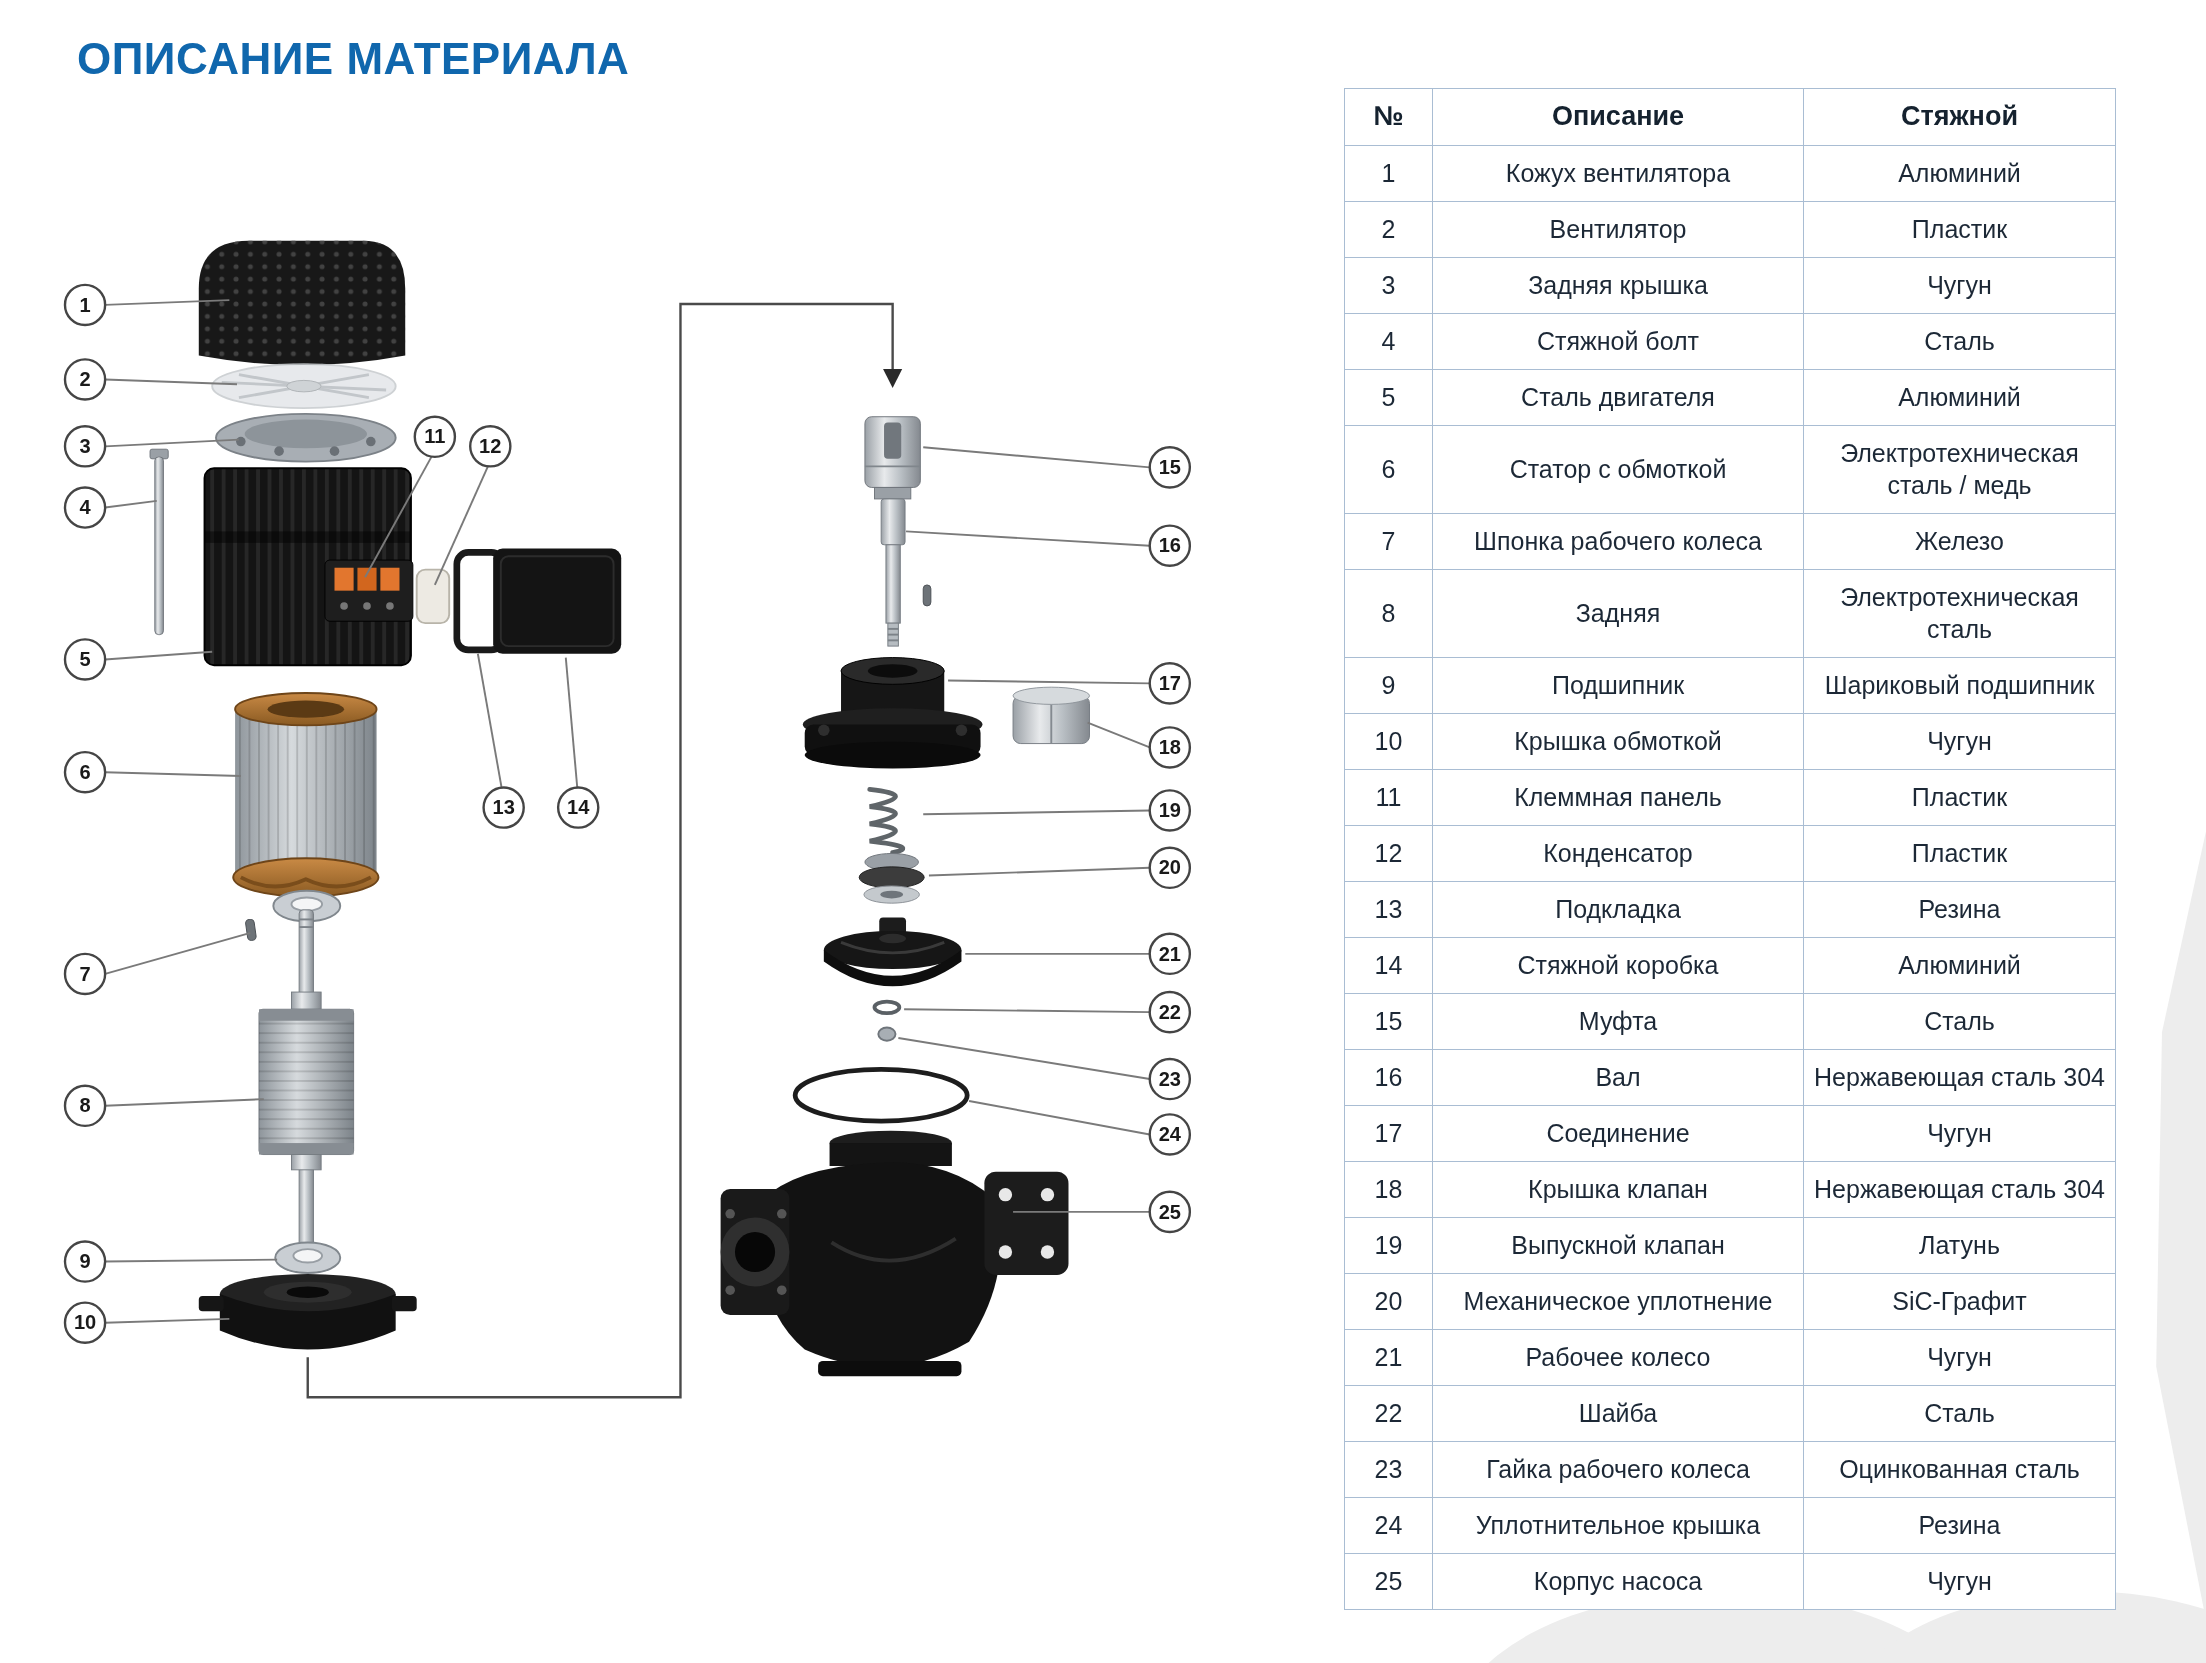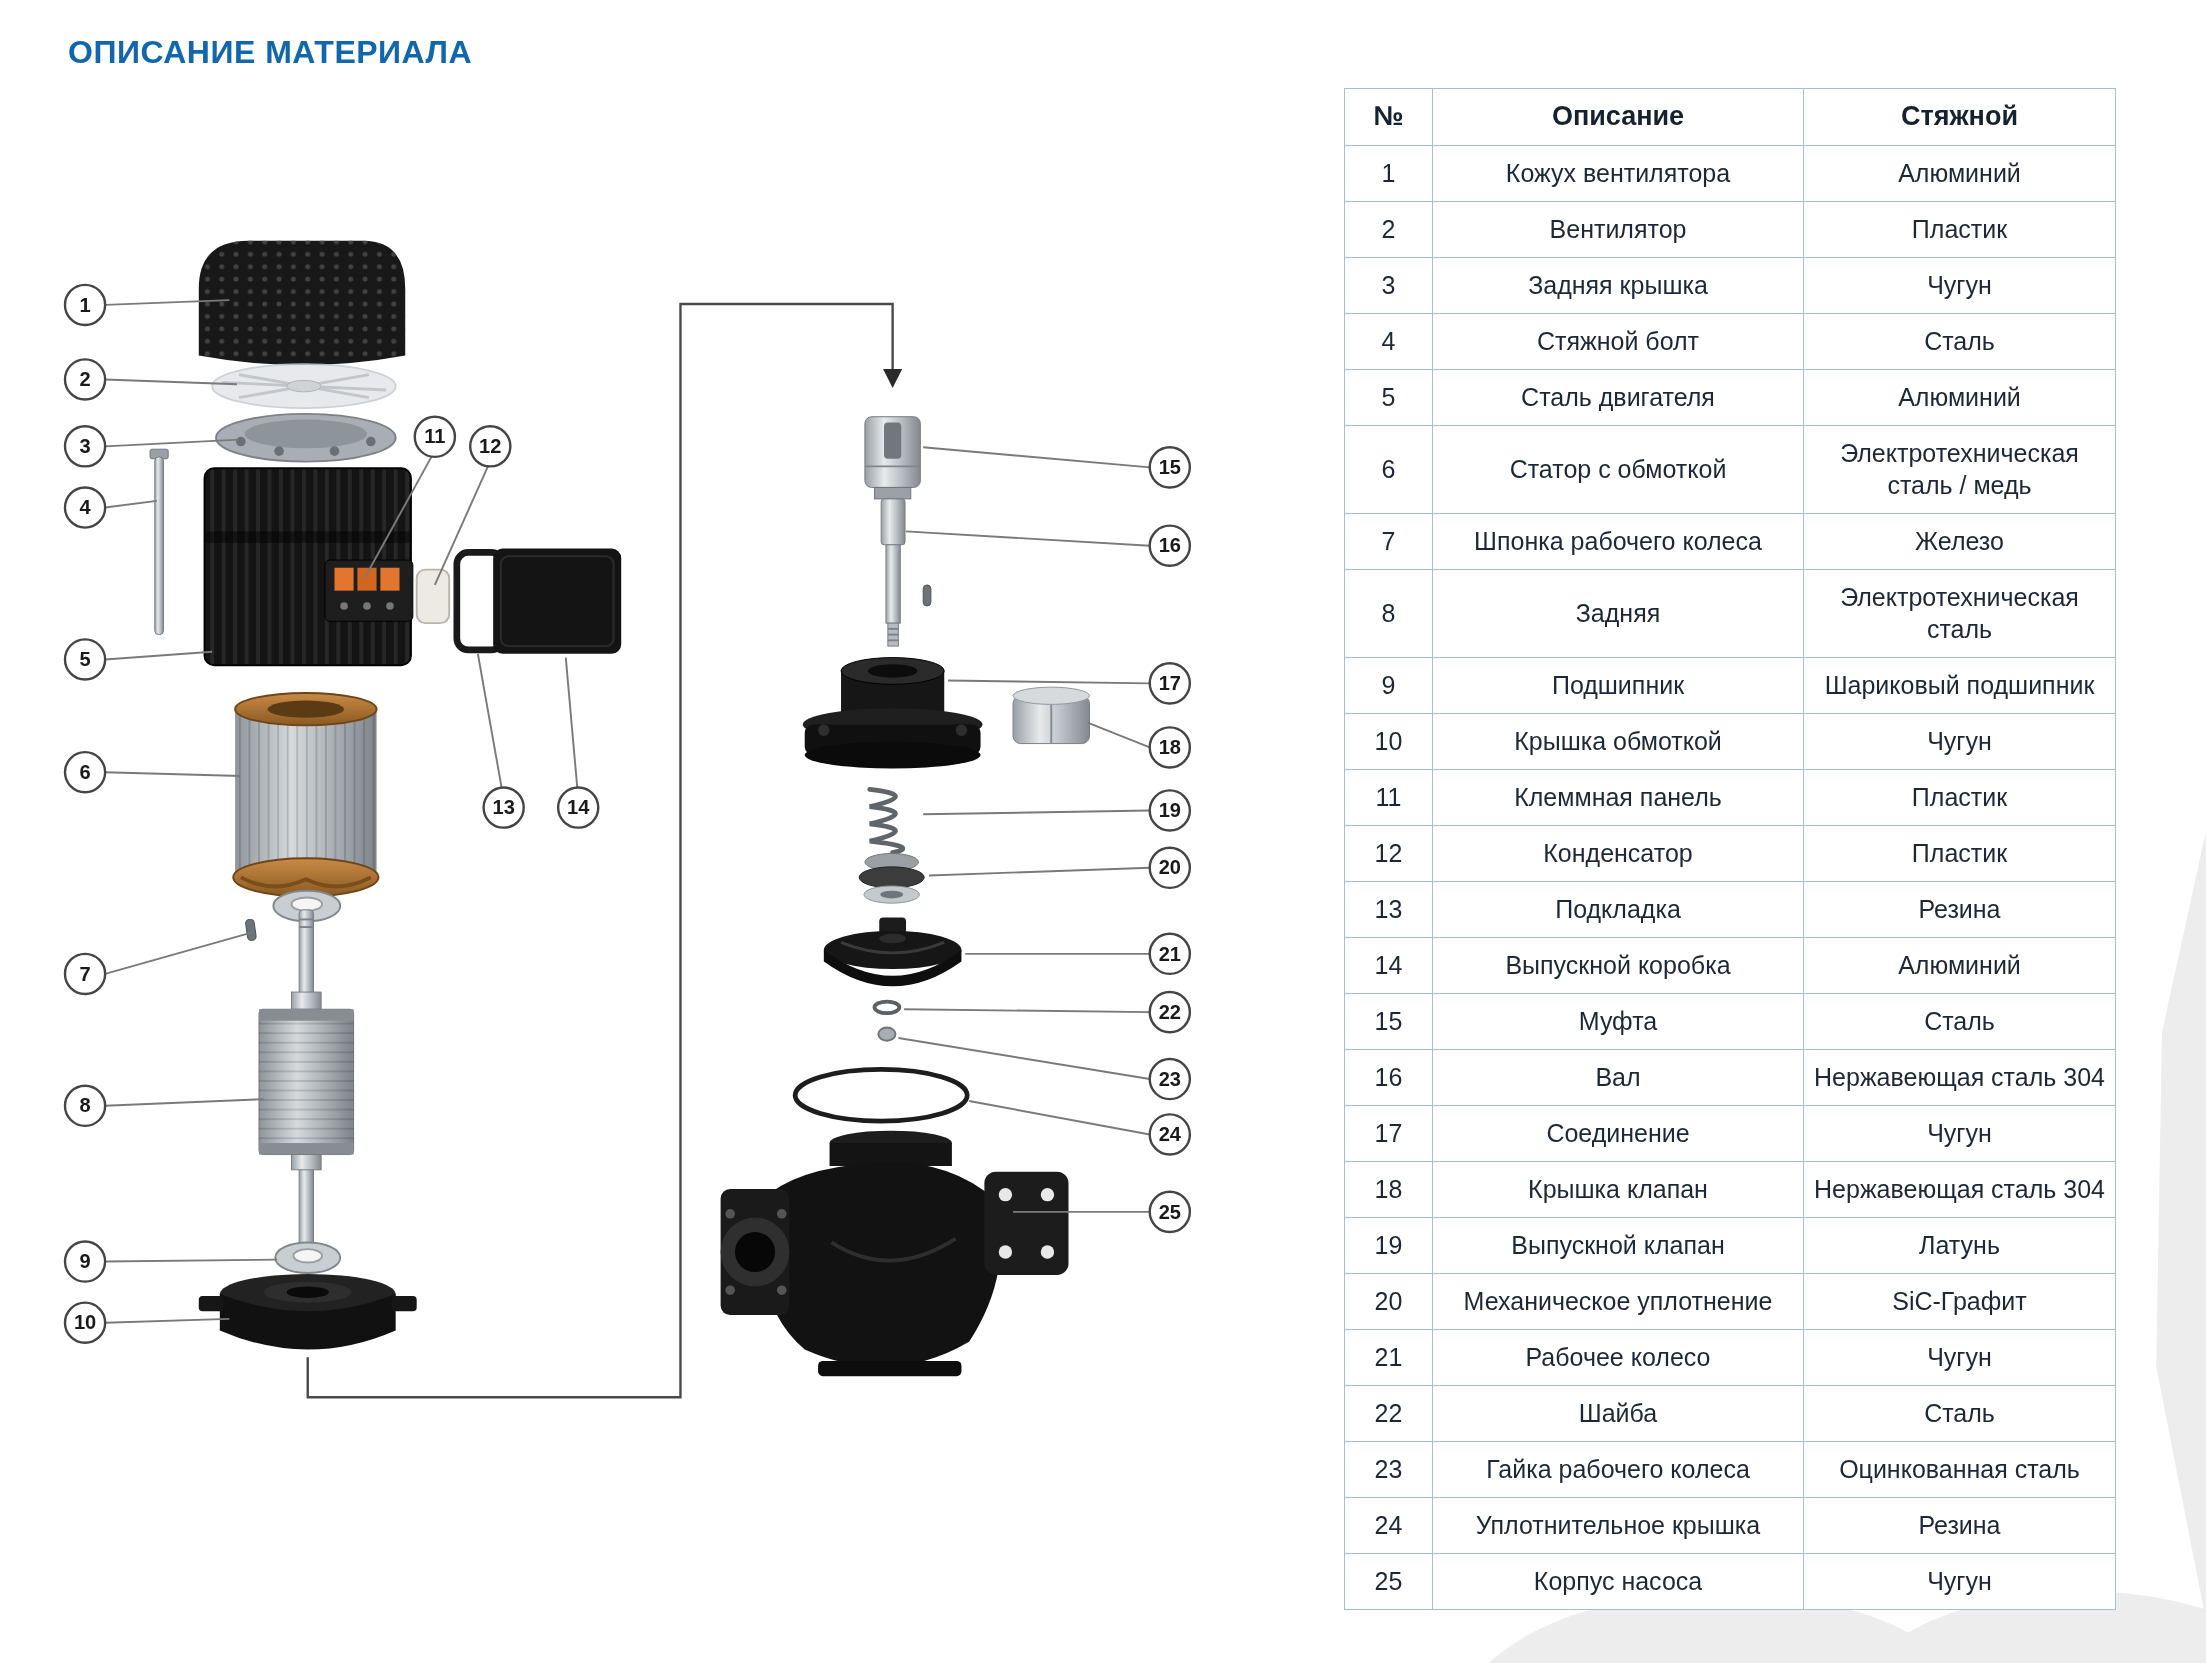--- a/index.html
+++ b/index.html
@@ -5,22 +5,22 @@
   * { margin:0; padding:0; box-sizing:border-box; }
   html,body { width:2206px; height:1663px; }
   body {
     position:relative;
     background:#ffffff;
     font-family:"Liberation Sans", sans-serif;
     overflow:hidden;
   }
   .watermark { position:absolute; left:0; top:0; z-index:0; }
   .page-title {
-    position:absolute; left:68px; top:34px; z-index:2;
-    font-size:32px; font-weight:bold; letter-spacing:0.5px;
+    position:absolute; left:77px; top:34px; z-index:2;
+    font-size:44px; font-weight:bold; letter-spacing:0.5px;
     color:var(--title-color, #1067ad);
   }
   .diagram { position:absolute; left:0; top:0; width:1338px; height:1663px; z-index:1; }
   .table-wrap {
     position:absolute; left:1344px; top:88px; width:770px; z-index:2;
     background:#ffffff;
   }
   table.materials {
     border-collapse:collapse; table-layout:fixed; width:770px;
     border:1.9px solid var(--table-border, #5e6f80);
@@ -465,21 +465,21 @@
           <td>Конденсатор</td>
           <td>Пластик</td>
         </tr>
         <tr>
           <td>13</td>
           <td>Подкладка</td>
           <td>Резина</td>
         </tr>
         <tr>
           <td>14</td>
-          <td>Выпускной коробка</td>
+          <td>Стяжной коробка</td>
           <td>Алюминий</td>
         </tr>
         <tr>
           <td>15</td>
           <td>Муфта</td>
           <td>Сталь</td>
         </tr>
         <tr>
           <td>16</td>
           <td>Вал</td>

